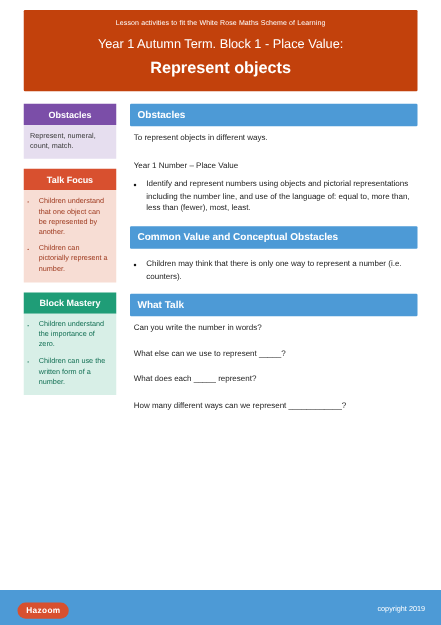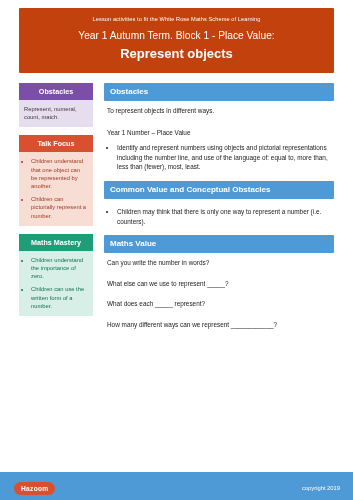--- a/index.html
+++ b/index.html
@@ -168,21 +168,21 @@
       <div class="card-head">Talk Focus</div>
       <div class="card-body">
         <ul>
           <li>Children understand that one object can be represented by another.</li>
           <li>Children can pictorially represent a number.</li>
         </ul>
       </div>
     </div>
 
     <div class="card mastery">
-      <div class="card-head">Maths Mastery</div>
+      <div class="card-head">Block Mastery</div>
       <div class="card-body">
         <ul>
           <li>Children understand the importance of zero.</li>
           <li>Children can use the written form of a number.</li>
         </ul>
       </div>
     </div>
 
   </div>
 
@@ -200,21 +200,21 @@
       </ul>
     </div>
 
     <div class="sec-head">Common Value and Conceptual Obstacles</div>
     <div class="sec-body">
       <ul>
         <li>Children may think that there is only one way to represent a number (i.e. counters).</li>
       </ul>
     </div>
 
-    <div class="sec-head">Maths Value</div>
+    <div class="sec-head">What Talk</div>
     <div class="sec-body talk">
       <p>Can you write the number in words?</p>
       <p>What else can we use to represent _____?</p>
       <p>What does each _____ represent?</p>
       <p>How many different ways can we represent ____________?</p>
     </div>
 
   </div>
 
   <div class="footer-bar"></div>

